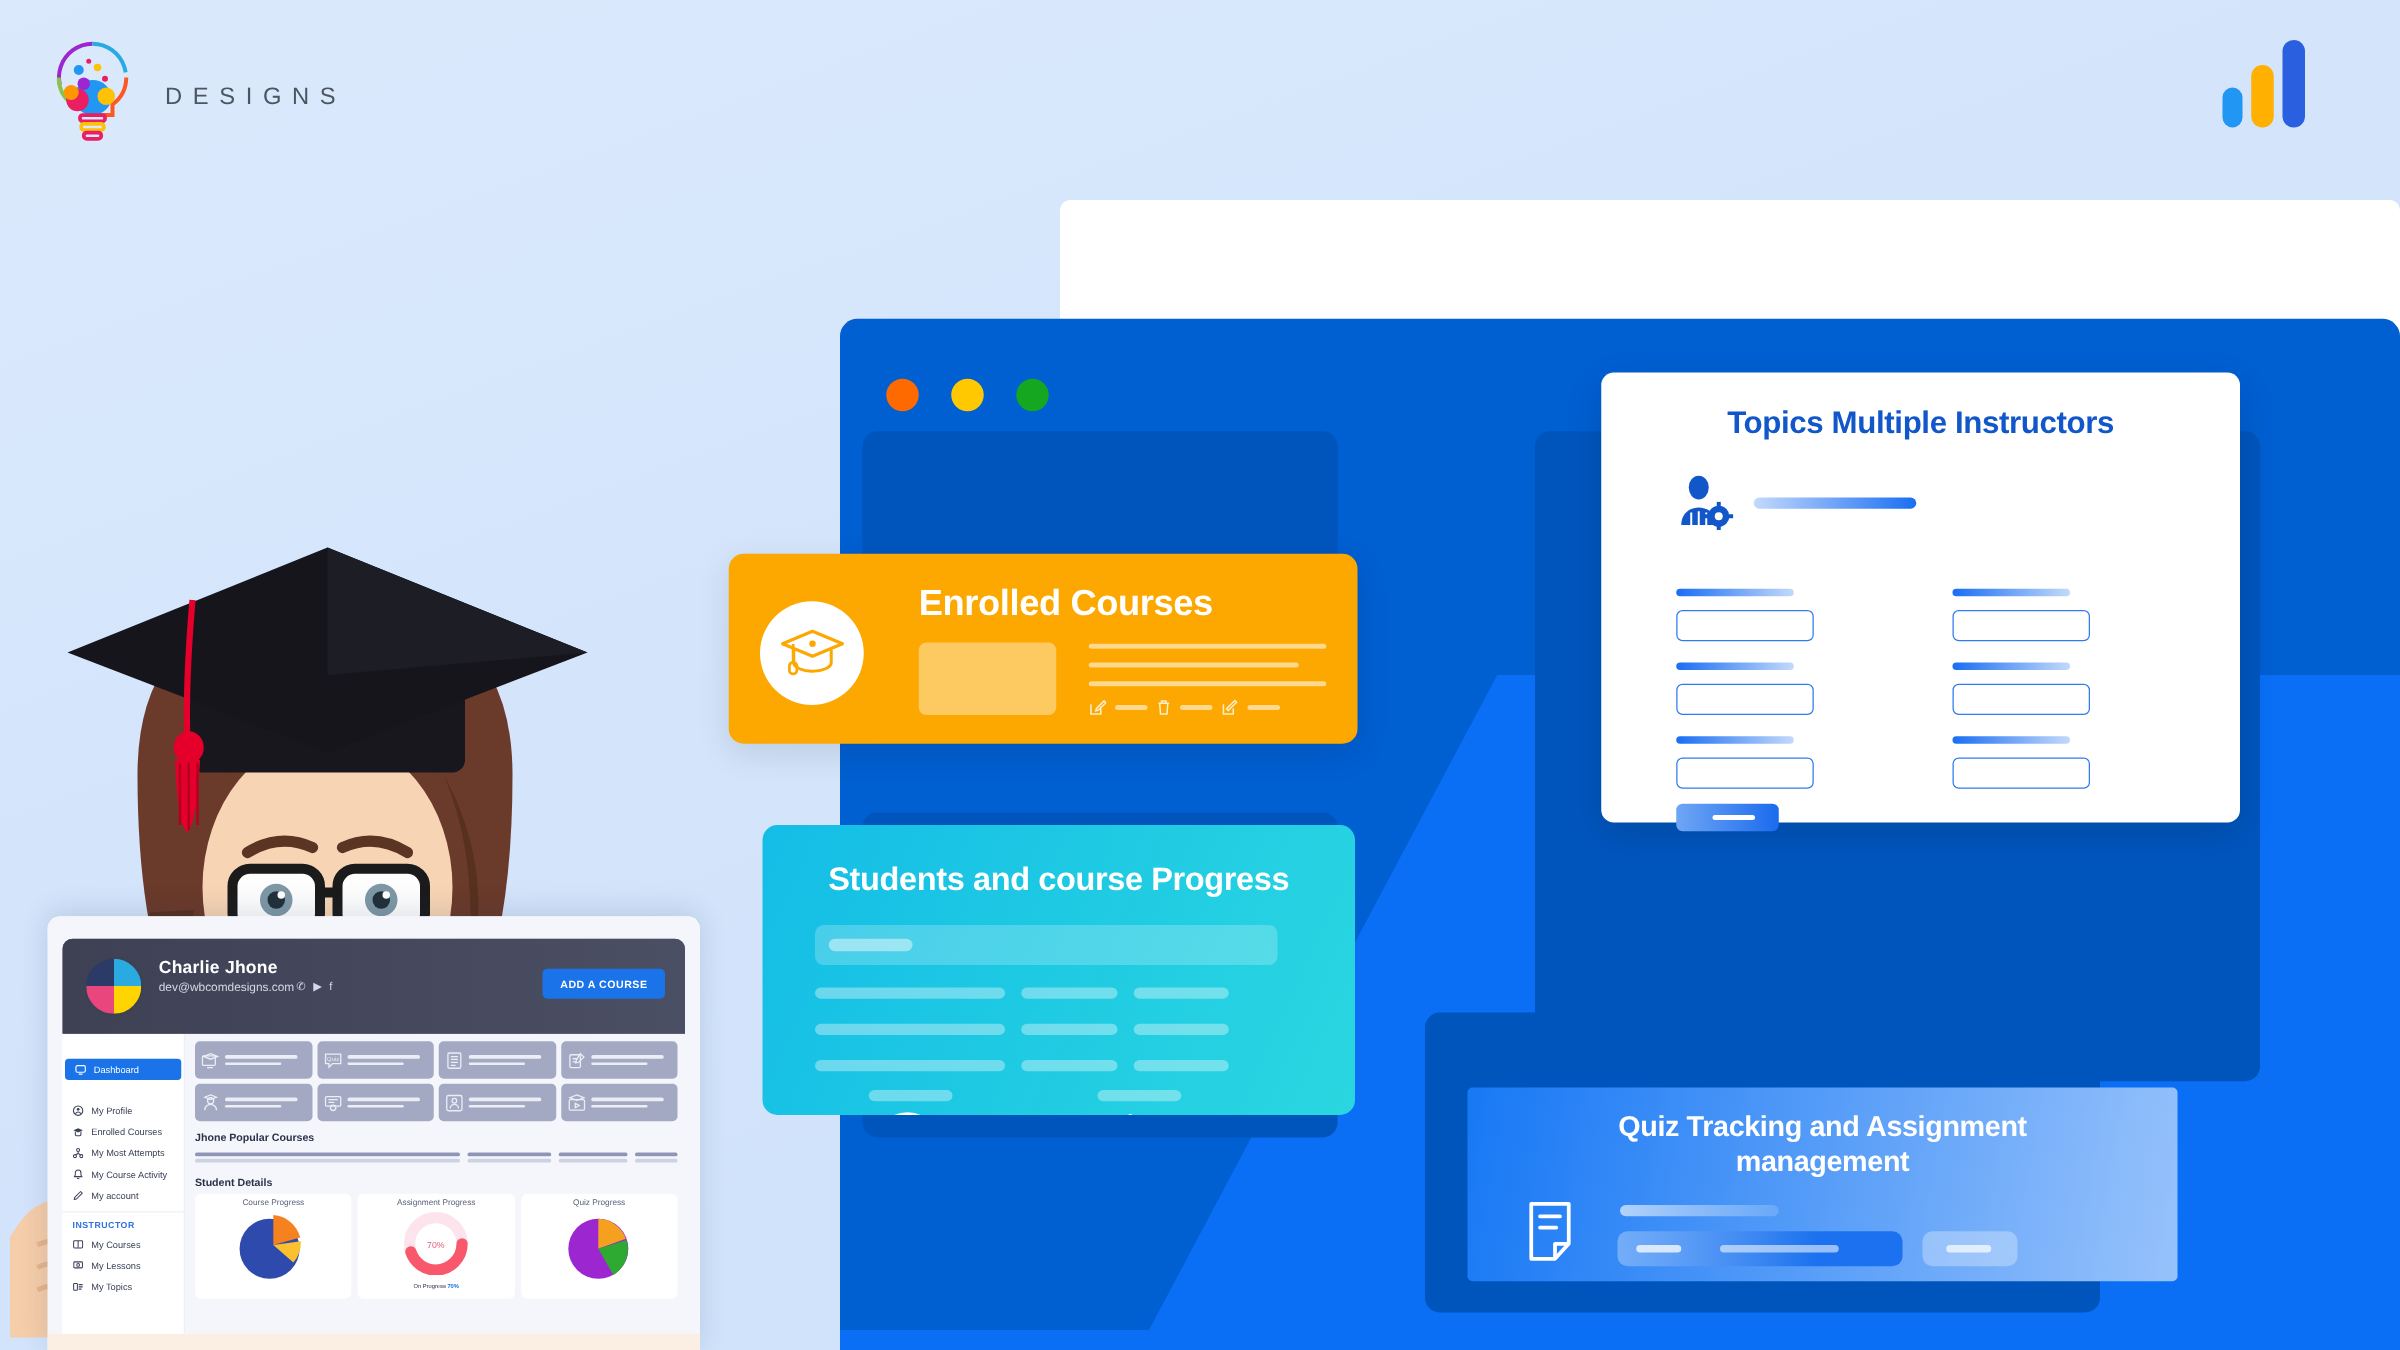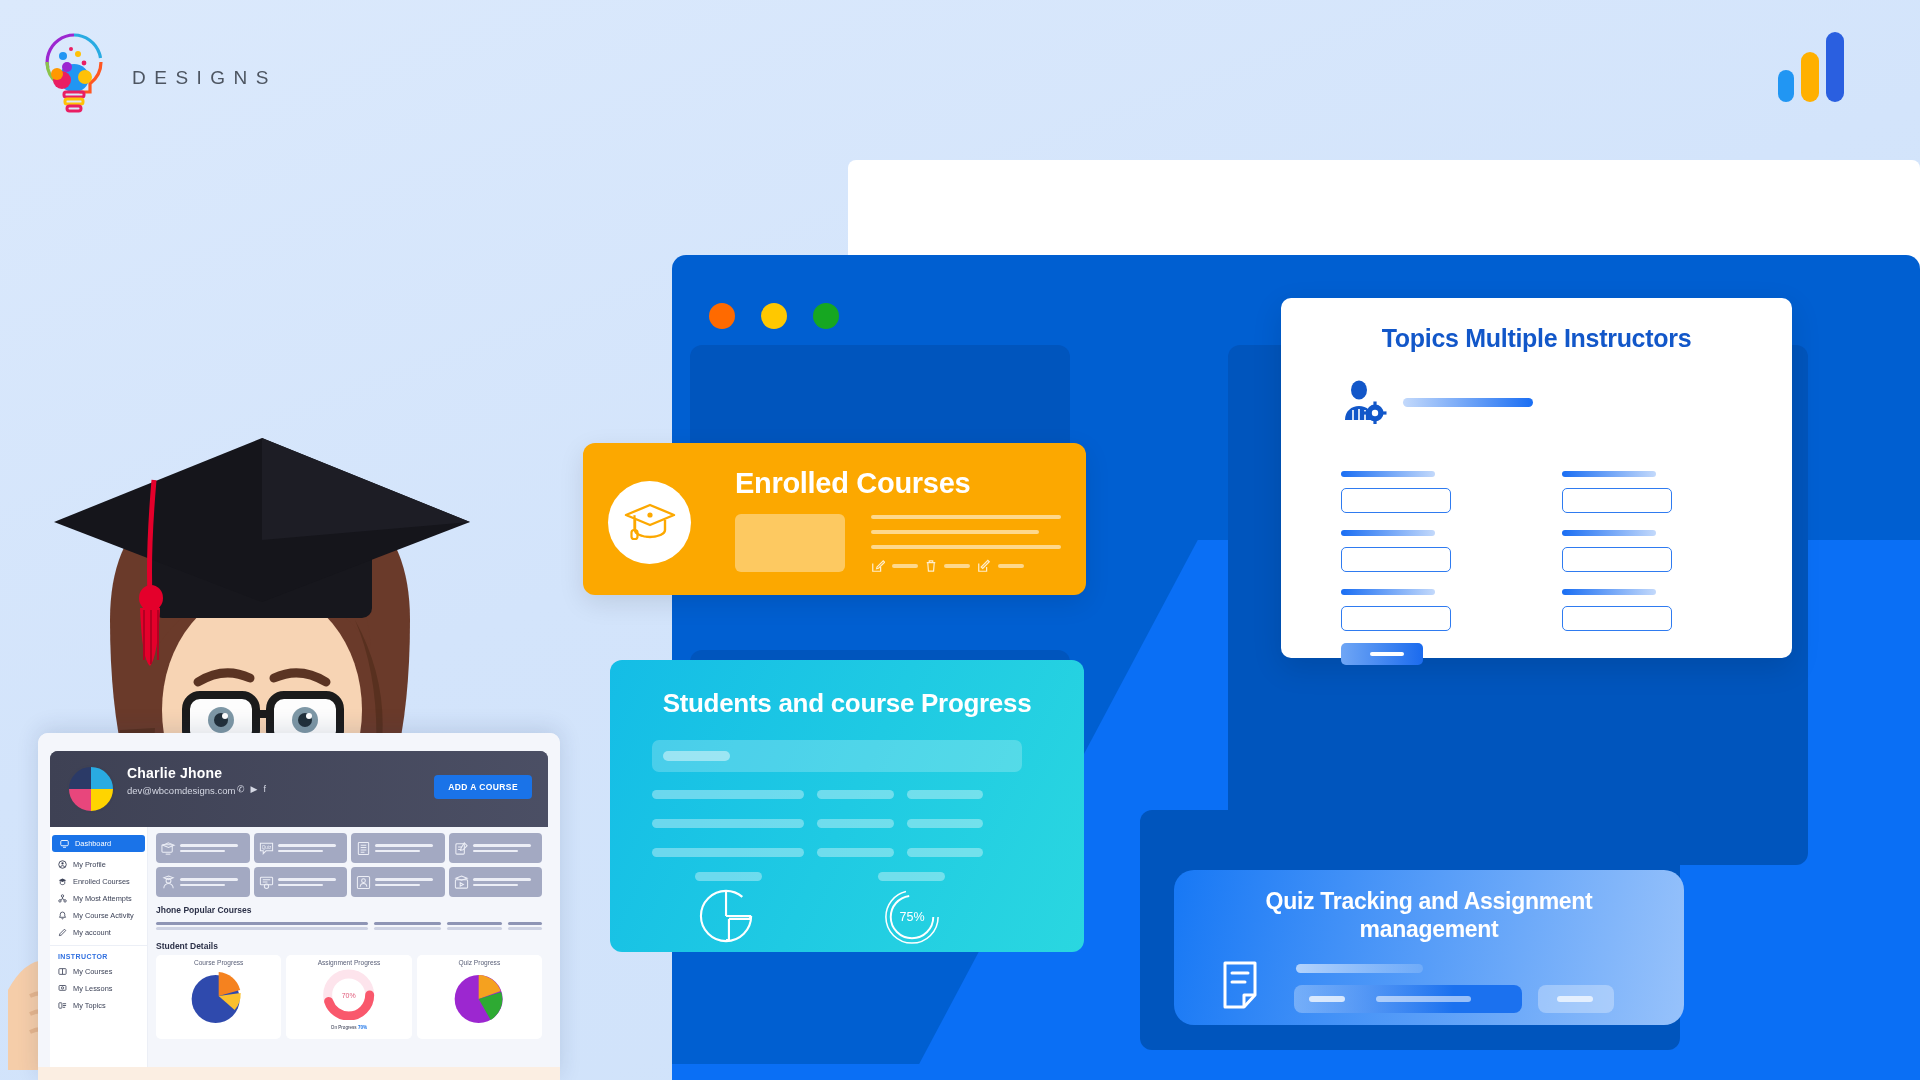--- a/index.html
+++ b/index.html
@@ -80,21 +80,21 @@
     position:absolute; left:152px; top:71px; width:110px; height:58px;
     background:rgba(255,255,255,.38); border-radius:6px;
   }
   .enr-lines{ position:absolute; left:288px; top:72px; width:190px; }
   .enr-lines .ln{ height:4px; background:rgba(255,255,255,.55); border-radius:3px; margin-bottom:11px; }
   .enr-icons{ position:absolute; left:288px; top:116px; display:flex; align-items:center; gap:7px; }
   .enr-icons .dash{ width:26px; height:4px; background:rgba(255,255,255,.55); border-radius:3px; }
 
   
   .card-students{
-    position:absolute; left:610px; top:660px; width:474px; height:292px;
+    position:absolute; left:610px; top:660px; width:474px; height:232px;
     background:linear-gradient(115deg,#14bde6 0%,#2ad7e0 100%);
     border-radius:12px; z-index:6; overflow:hidden;
   }
   .stu-title{
     position:absolute; left:0; right:0; top:28px; text-align:center;
     font-size:26px; font-weight:bold; color:#fff; letter-spacing:-.3px;
   }
   .stu-bar{
     position:absolute; left:42px; top:80px; width:370px; height:32px;
     background:rgba(255,255,255,.22); border-radius:7px;
@@ -133,23 +133,23 @@
     border-radius:5px; background:#fff;
   }
   .inst-submit{
     position:absolute; left:60px; top:315px; width:82px; height:22px; border-radius:5px;
     background:linear-gradient(90deg,#6fa6f5 0%,#1b6bee 100%);
   }
   .inst-submit::after{ content:""; position:absolute; left:29px; top:9px; width:34px; height:4px; background:#fff; border-radius:3px; }
 
   
   .card-quiz{
-    position:absolute; left:1174px; top:870px; width:510px; height:155px;
+    position:absolute; left:1174px; top:870px; width:568px; height:155px;
     background:linear-gradient(100deg,#1778f5 0%,#97c2fb 100%);
-    border-radius:20px; z-index:6;
+    border-radius:4px; z-index:6;
   }
   .quiz-title{
     position:absolute; left:40px; right:40px; top:18px; text-align:center;
     font-size:23px; font-weight:bold; color:#fff; line-height:1.2; letter-spacing:-.3px;
   }
   .quiz-doc{ position:absolute; left:48px; top:90px; width:43px; height:50px; }
   .q-line{
     position:absolute; left:122px; top:94px; width:127px; height:9px; border-radius:6px;
     background:linear-gradient(90deg,rgba(255,255,255,.62) 0%,rgba(255,255,255,.15) 100%);
   }
@@ -195,21 +195,21 @@
   .mock-social span{ color:#d5d8e4; font-size:9px; }
   .mock-btn{
     position:absolute; right:16px; top:24px; background:#1a73e8; color:#fff;
     font-size:8.5px; font-weight:bold; padding:7px 14px; border-radius:4px; z-index:3; letter-spacing:.4px;
   }
   .mock-body{ display:flex; margin:0 12px; height:240px; }
   .mock-side{ width:98px; background:#fff; border-right:1px solid #eceff6; padding-top:4px; }
   .side-item{
     display:flex; align-items:center; gap:6px; padding:4px 8px; font-size:7.4px; color:#3c4257;
   }
-  .side-item.active{ background:#1a73e8; color:#fff; border-radius:3px; margin:4px 2px; }
+  .side-item.active{ background:#1a73e8; color:#fff; border-radius:3px; margin:16px 2px; }
   .side-ic{ width:9px; height:9px; display:inline-block; flex:0 0 9px; }
   .side-head{ font-size:7px; font-weight:bold; color:#2f6fe0; padding:7px 8px 3px; letter-spacing:.4px; border-top:1px solid #eceff6; margin-top:4px; }
   .mock-main{ flex:1; padding:6px 6px 0 8px; }
   .stat-grid{ display:grid; grid-template-columns:repeat(4,1fr); gap:4px; }
   .stat-card{ background:#a3a9c2; border-radius:4px; height:30px; display:flex; align-items:center; gap:4px; padding:0 5px; }
   .stat-ic{ width:15px; height:15px; flex:0 0 15px; }
   .stat-lines{ flex:1; }
   .stat-lines i{ display:block; height:2.5px; background:#eceef6; border-radius:2px; margin:3px 0; }
   .sec-title{ font-size:8.5px; font-weight:bold; color:#2c3148; margin:8px 0 4px; }
   .pop-row{ display:flex; gap:6px; align-items:center; }

